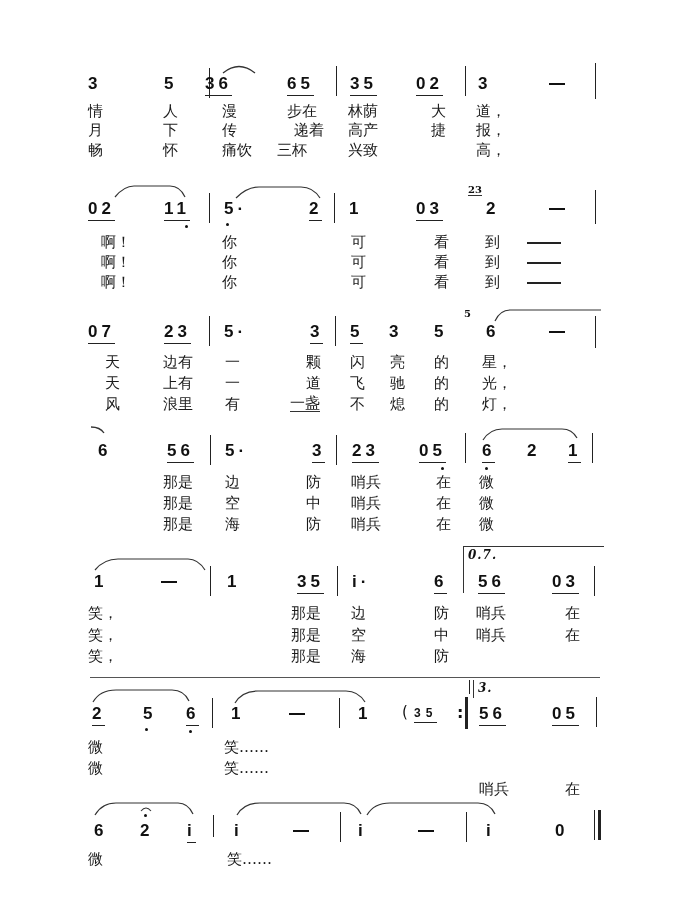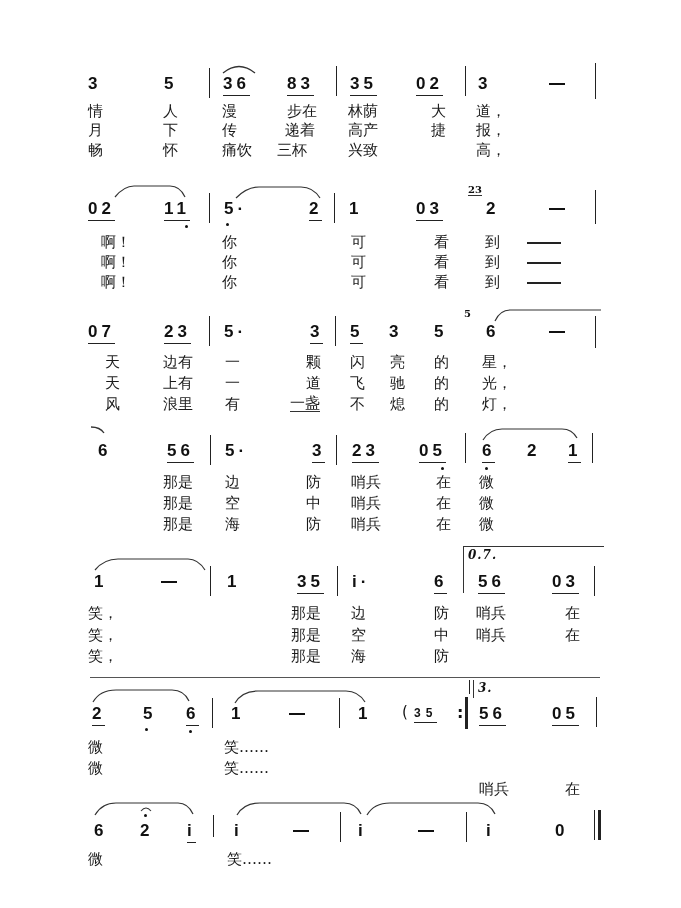--- a/index.html
+++ b/index.html
@@ -34,42 +34,42 @@
 
   <div>
     <span class="n" style="left:88px;top:75px">3</span>
     <span class="n" style="left:164px;top:75px">5</span>
     <div class="bar" style="left:209px;top:68px"></div>
     <div class="slur2" style="left:222px;top:62px">
         <svg width="34" height="12">
           <path d="M1 11 Q17 -2 33 11" stroke="#333" stroke-width="1.3" fill="none"></path>
         </svg>
       </div>
-    <span class="n u" style="left:223px;top:75px">36</span>
-    <span class="n u" style="left:287px;top:75px">83</span>
+    <span class="n u" style="left:205px;top:75px">36</span>
+    <span class="n u" style="left:287px;top:75px">65</span>
     <div class="bar" style="left:336px;top:66px"></div>
     <span class="n u" style="left:350px;top:75px">35</span>
     <span class="n u" style="left:416px;top:75px">02</span>
     <div class="bar" style="left:465px;top:66px"></div>
     <span class="n" style="left:478px;top:75px">3</span>
     <div class="dash" style="left:549px;top:83px"></div>
     <div class="bar" style="left:595px;top:63px;height:36px"></div>
 
     <span class="lyr" style="left:88px;top:102px">情</span>
     <span class="lyr" style="left:163px;top:102px">人</span>
     <span class="lyr" style="left:222px;top:102px">漫</span>
     <span class="lyr" style="left:287px;top:102px">步在</span>
     <span class="lyr" style="left:348px;top:102px">林荫</span>
     <span class="lyr" style="left:431px;top:102px">大</span>
     <span class="lyr" style="left:476px;top:102px">道，</span>
 
     <span class="lyr" style="left:88px;top:121px">月</span>
     <span class="lyr" style="left:163px;top:121px">下</span>
     <span class="lyr" style="left:222px;top:121px">传</span>
-    <span class="lyr" style="left:285px;top:121px">递着</span>
+    <span class="lyr" style="left:294px;top:121px">递着</span>
     <span class="lyr" style="left:348px;top:121px">高产</span>
     <span class="lyr" style="left:431px;top:121px">捷</span>
     <span class="lyr" style="left:476px;top:121px">报，</span>
 
     <span class="lyr" style="left:88px;top:141px">畅</span>
     <span class="lyr" style="left:163px;top:141px">怀</span>
     <span class="lyr" style="left:222px;top:141px">痛饮</span>
     <span class="lyr" style="left:277px;top:141px">三杯</span>
     <span class="lyr" style="left:348px;top:141px">兴致</span>
     <span class="lyr" style="left:476px;top:141px">高，</span>

